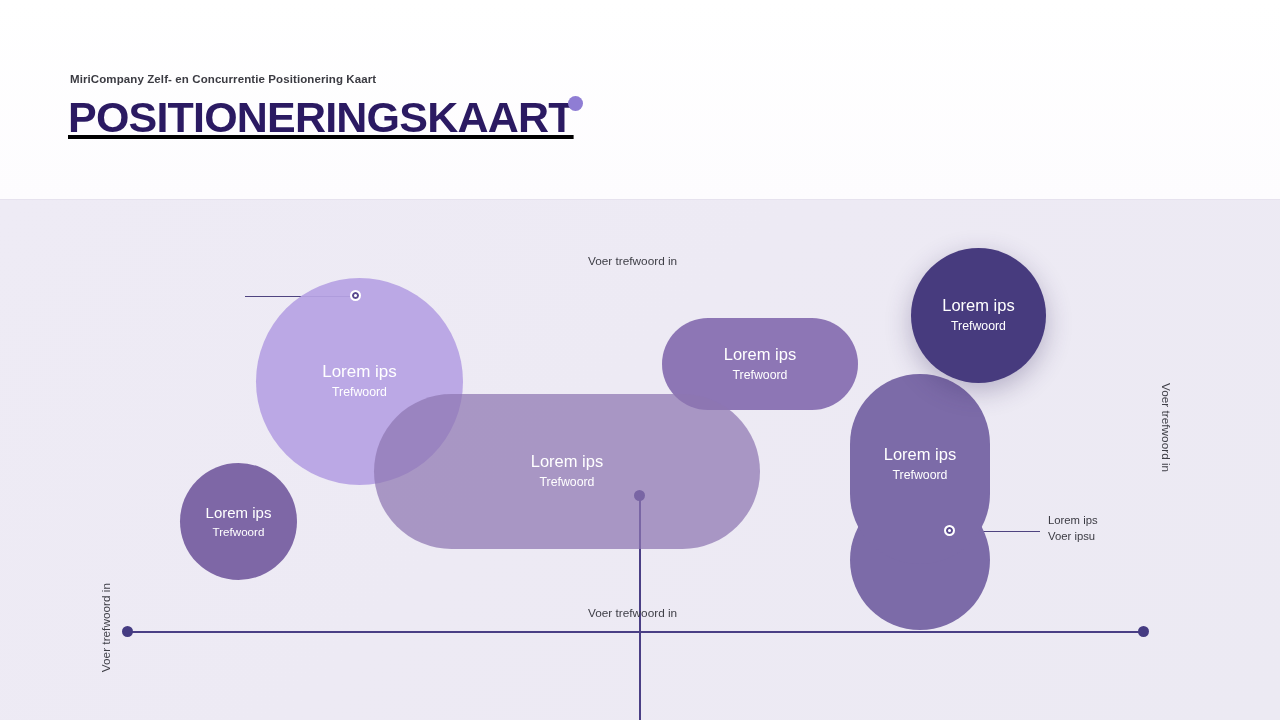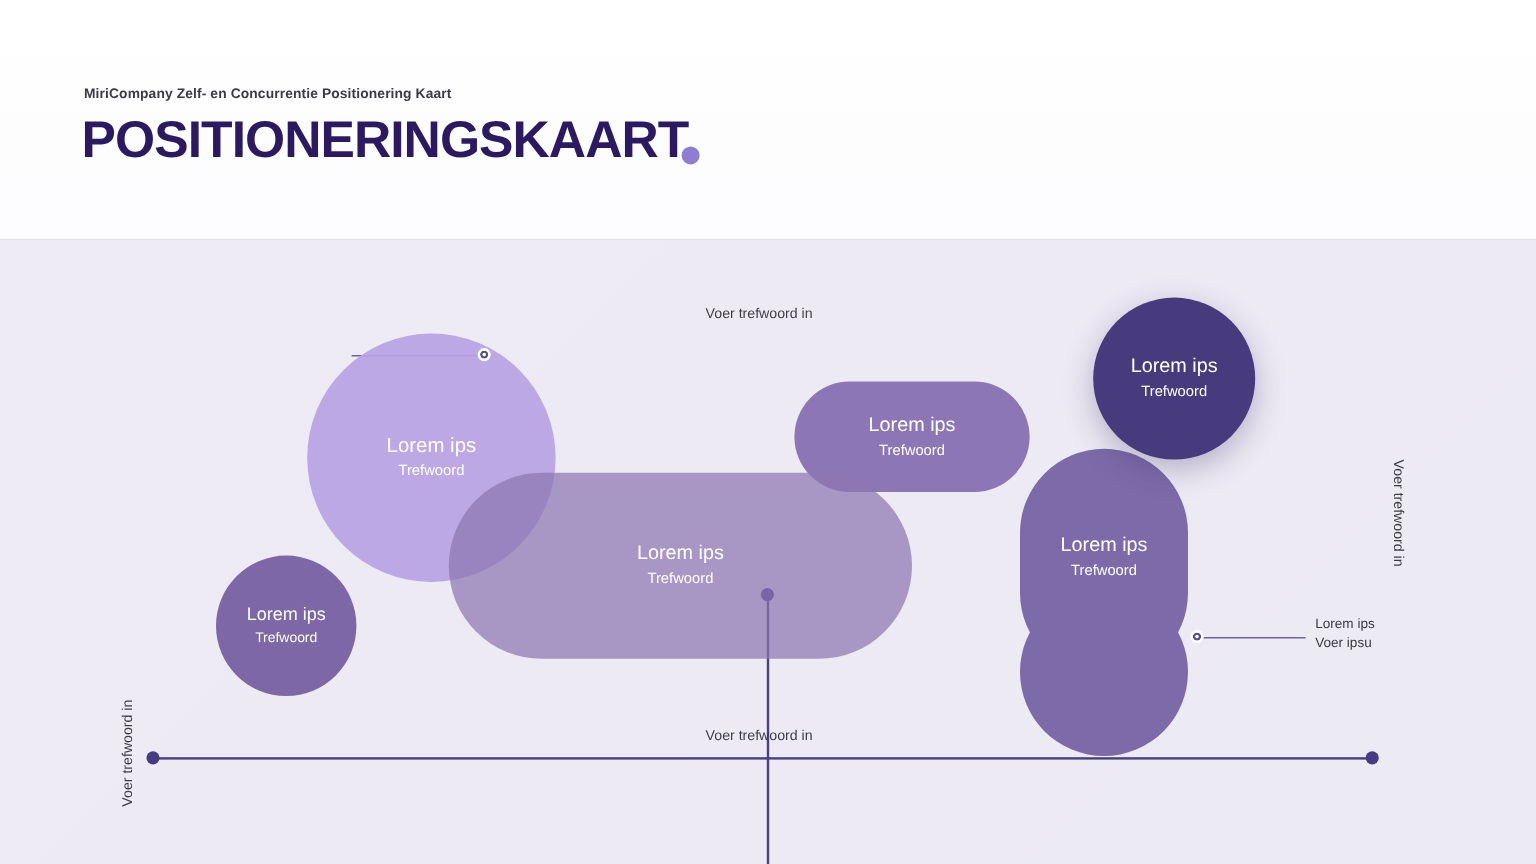--- a/index.html
+++ b/index.html
@@ -32,21 +32,21 @@
     left: 70px; top: 73px;
     font-size: 11.5px;
     font-weight: bold;
     color: #3b3b42;
     letter-spacing: .1px;
   }
   #title-wrap {
     position: absolute;
     left: 68px; top: 96px;
     display: flex;
-    align-items: flex-end;
+    text-decoration: underline;
   }
   #title {
     font-size: 43px;
     font-weight: bold;
     color: #2b1a62;
     letter-spacing: -0.8px;
     line-height: 1;
   }
   #title-dot {
     width: 15px; height: 15px;
@@ -65,21 +65,20 @@
     color: #3a3a42;
   }
 
   
   #canvas {
     position: absolute;
     left: 0; top: 200px;
     width: 1280px; height: 520px;
     background: linear-gradient(135deg,#eeebf5 0%, #edeaf4 45%, #eceaf3 100%);
     overflow: hidden;
-    padding-left: 48px;
   }
 
   
   .axis-line {
     position: absolute;
     background: #4a3f85;
   }
   #axis-h { left: 128px; top: 431px; width: 1016px; height: 2px; }
   #axis-v { left: 639px; top: 295px; width: 2px; height: 286px; }
   .axis-dot {

